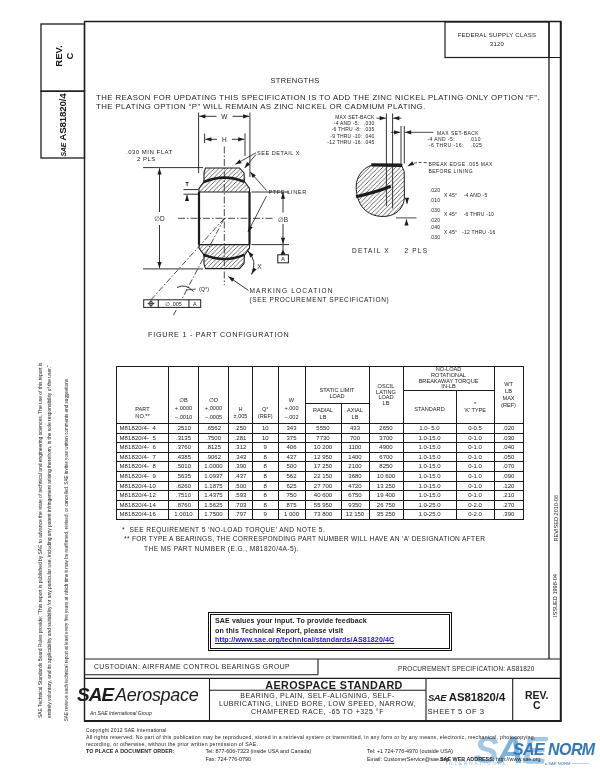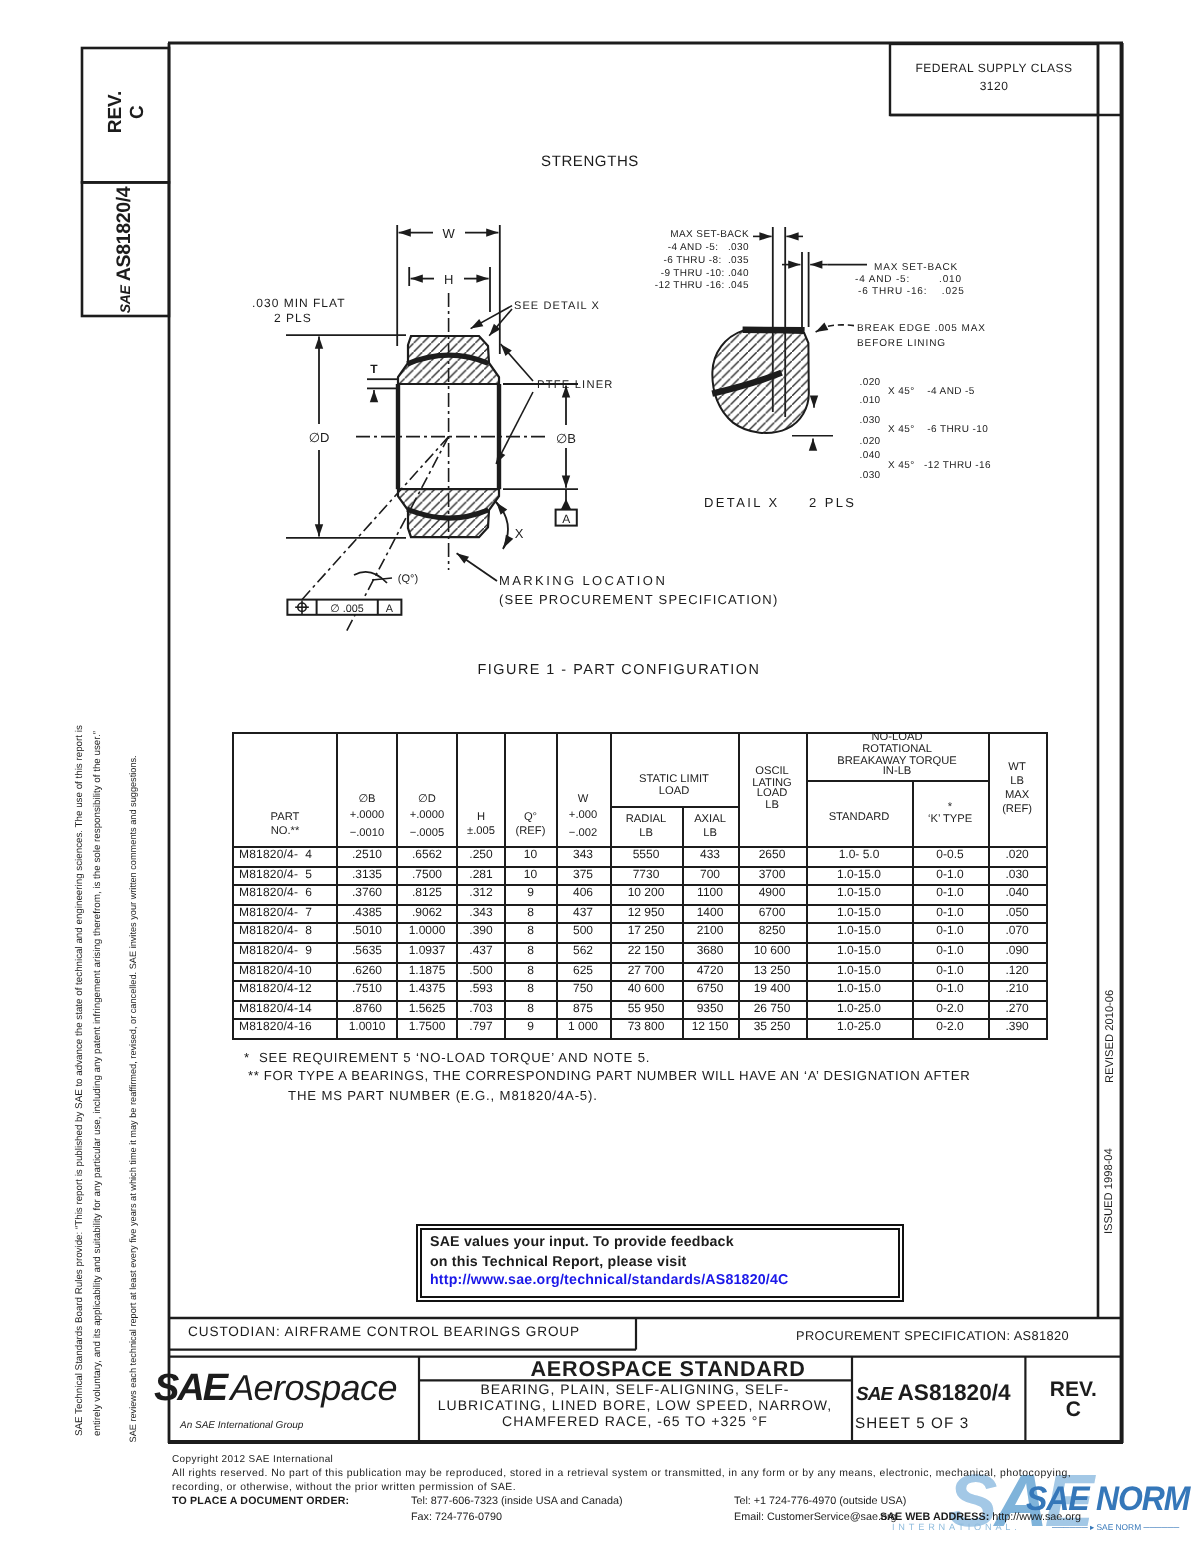--- a/index.html
+++ b/index.html
@@ -71,20 +71,21 @@
 <div class="abs rot" style="left:-133px;top:530px;width:357px;height:19px;font-size:4.9px;line-height:9.4px;">SAE Technical Standards Board Rules provide: “This report is published by SAE to advance the state of technical and engineering sciences. The use of this report is entirely voluntary, and its applicability and suitability for any particular use, including any patent infringement arising therefrom, is the sole responsibility of the user.”</div>
 
 <div class="abs rot" style="left:-115.25px;top:535.25px;width:364px;height:8.5px;font-size:4.6px;line-height:8.5px;">SAE reviews each technical report at least every five years at which time it may be reaffirmed, revised, or cancelled. SAE invites your written comments and suggestions.</div>
 
 <div class="abs rot" style="left:522.5px;top:503.5px;width:65px;height:10px;font-size:5.6px;line-height:10px;white-space:nowrap;">REVISED 2010-06</div>
 
 <div class="abs rot" style="left:527px;top:584px;width:56px;height:10px;font-size:5.6px;line-height:10px;white-space:nowrap;">ISSUED 1998-04</div>
 
 <div class="abs" style="left:245px;top:76px;width:100px;text-align:center;font-size:7.5px;letter-spacing:.3px;">STRENGTHS</div>
 
+<div class="abs" style="left:96px;top:92.5px;width:470px;font-size:7.8px;line-height:9.8px;letter-spacing:.42px;white-space:nowrap;">THE REASON FOR UPDATING THIS SPECIFICATION IS TO ADD THE ZINC NICKEL PLATING ONLY OPTION “F”.<br>THE PLATING OPTION “P” WILL REMAIN AS ZINC NICKEL OR CADMIUM PLATING.</div>
 
 <svg class="abs" style="left:0;top:0" width="600" height="776" viewBox="0 0 600 776">
 <defs>
   <pattern id="hat" patternUnits="userSpaceOnUse" width="4.4" height="4.4">
     <line x1="0" y1="4.4" x2="4.4" y2="0" stroke="#2a2a2a" stroke-width="0.7"></line>
   </pattern>
   <marker id="ah" markerUnits="userSpaceOnUse" markerWidth="7" markerHeight="5" refX="6.6" refY="2.5" orient="auto">
     <polygon points="0.5,0.4 6.6,2.5 0.5,4.6" fill="#1c1c1c"></polygon>
   </marker>
 </defs>
@@ -240,21 +241,21 @@
 <line x1="396" y1="217.9" x2="416.5" y2="217.9" stroke-width="0.8"></line>
 <line x1="406.5" y1="224.5" x2="406.5" y2="219.3" stroke-width="0.8" marker-end="url(#ah)"></line>
 <line x1="407" y1="199.5" x2="407" y2="203.9" stroke-width="0.8" marker-end="url(#ah)"></line>
 
 <text x="352" y="253.3" font-size="6.5" letter-spacing="1.2" stroke="none">DETAIL X</text>
 <text x="404.5" y="253.3" font-size="6.5" letter-spacing="1.2" stroke="none">2 PLS</text>
 
 </g>
 </svg>
 
-<div class="abs" style="left:172px;top:329.5px;width:275px;text-align:center;font-size:7.2px;letter-spacing:.75px;">FIGURE 1 - PART CONFIGURATION</div>
+<div class="abs" style="left:148px;top:329.5px;width:275px;text-align:left;font-size:7.2px;letter-spacing:.75px;">FIGURE 1 - PART CONFIGURATION</div>
 
 
 <table class="abs" style="left:116px;top:366px;border-collapse:collapse;table-layout:fixed;width:407px;font-size:6px;">
 <colgroup>
         <col style="width:52px">
         <col style="width:30px">
         <col style="width:30px">
         <col style="width:24px">
         <col style="width:25.5px">
         <col style="width:27px">
@@ -428,21 +429,21 @@
         </tr>
 </tbody>
 </table>
 
 <div class="abs" style="left:122px;top:525.8px;font-size:6.6px;letter-spacing:.42px;">*&nbsp;&nbsp;SEE REQUIREMENT 5 ‘NO-LOAD TORQUE’ AND NOTE 5.</div>
 
 <div class="abs" style="left:124px;top:535px;font-size:6.6px;letter-spacing:.32px;">**&nbsp;FOR TYPE A BEARINGS, THE CORRESPONDING PART NUMBER WILL HAVE AN ‘A’ DESIGNATION AFTER</div>
 <div class="abs" style="left:144px;top:544.5px;font-size:6.6px;letter-spacing:.42px;">THE MS PART NUMBER (E.G., M81820/4A-5).</div>
 
 <div class="abs" style="left:208px;top:612px;width:214px;height:37px;border:1.7px solid #111;padding-left:28px;">
-  <div style="position:absolute;left:1px;top:1px;right:1px;bottom:1px;border:0.8px solid #111;padding:2px 4px;font-size:7.1px;font-weight:bold;line-height:9.6px;letter-spacing:.1px;">SAE values your input. To provide feedback<br>on this Technical Report, please visit<br><span style="color:#1a17e8;">http://www.sae.org/technical/standards/AS81820/4C</span></div>
+  <div style="position:absolute;left:1px;top:1px;right:1px;bottom:1px;border:0.8px solid #111;padding:2px 4px;font-size:7.1px;font-weight:bold;line-height:9.6px;letter-spacing:.1px;">SAE values your input. To provide feedback<br>on this Technical Report, please visit<br><span style="color:#1a17e8;text-decoration:underline;">http://www.sae.org/technical/standards/AS81820/4C</span></div>
 </div>
 
 <div class="abs" style="left:440px;top:730px;width:160px;height:46px;">
 
   <div class="abs" style="left:34px;top:2px;font-size:37px;line-height:37px;font-weight:900;font-style:italic;color:#a3c8e6;letter-spacing:-1.5px;">S<span style="color:#7fb3da">A</span>E</div>
 
   <div class="abs" style="left:73px;top:11px;font-size:17px;line-height:17px;font-weight:900;font-style:italic;color:#3577b9;letter-spacing:-0.6px;white-space:nowrap;transform:scaleX(0.94);transform-origin:left;">SAE NORM</div>
 
   <div class="abs" style="left:6px;top:30.5px;font-size:4.6px;color:#8fbcdd;letter-spacing:1.9px;">INTERNATIONAL.</div>
 

